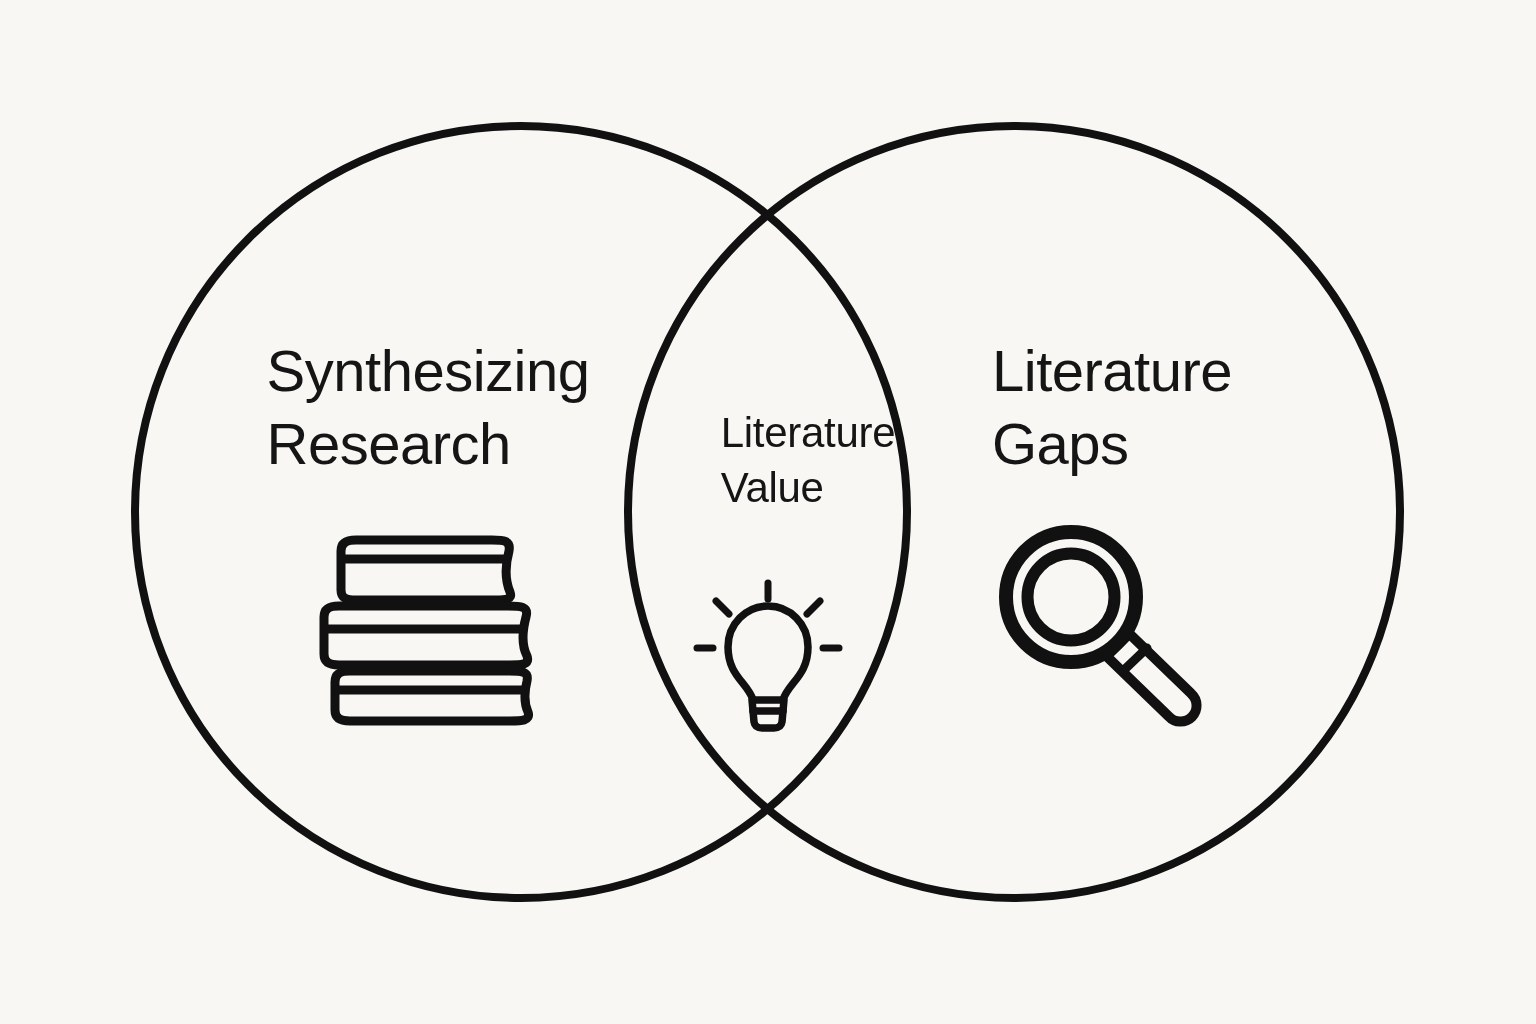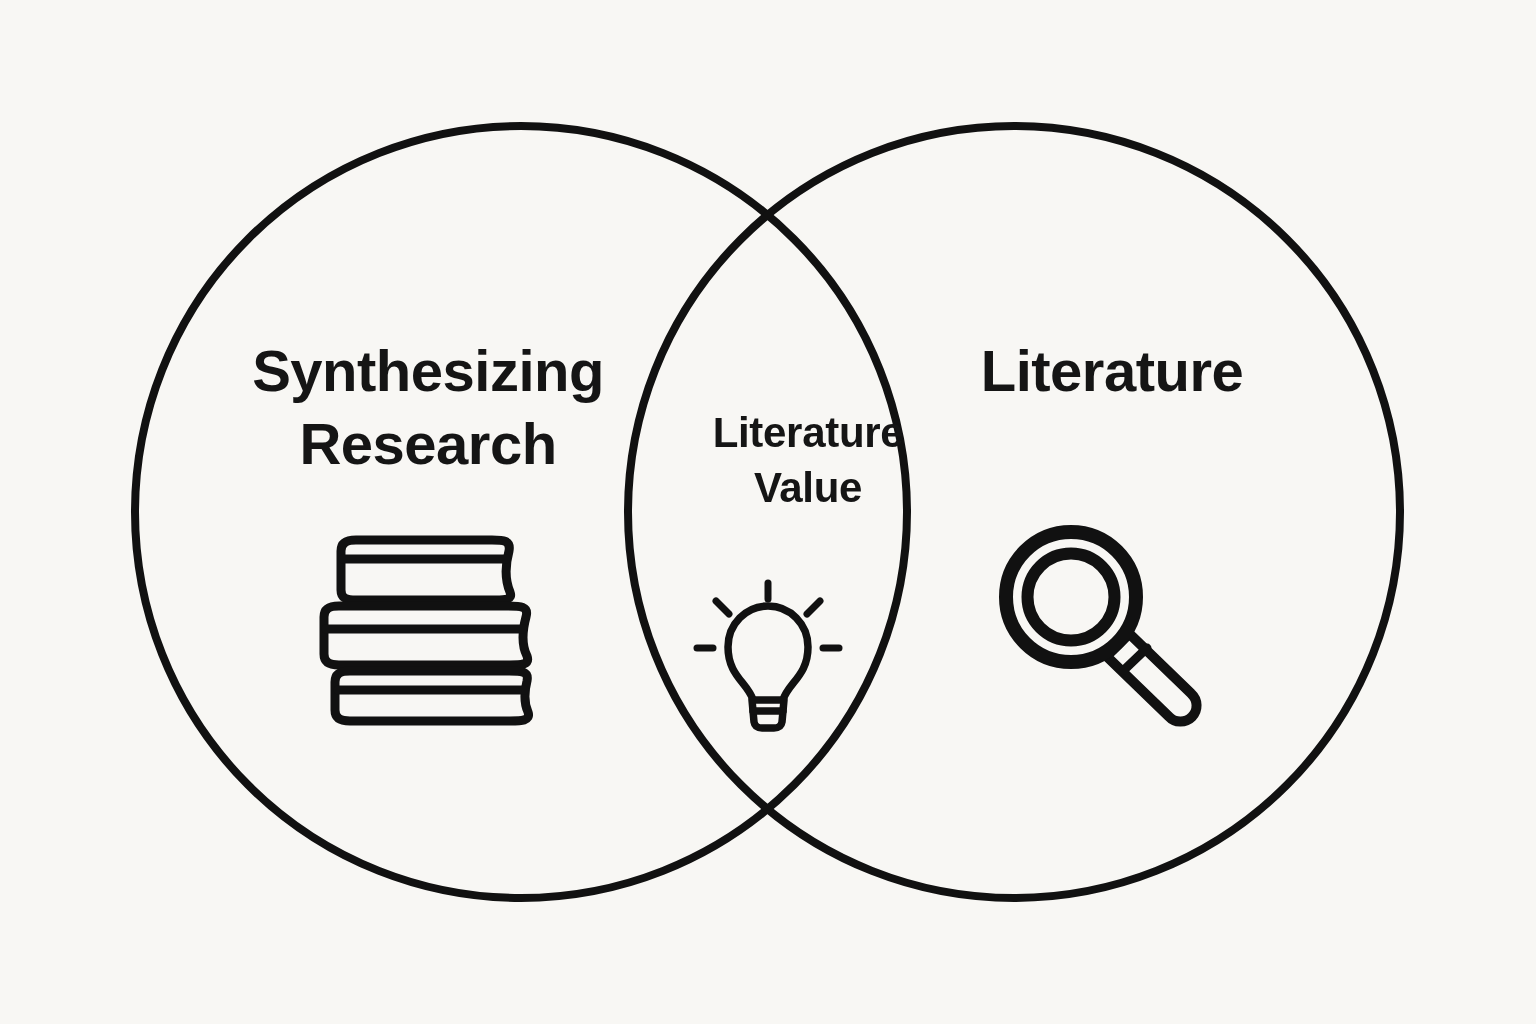--- a/index.html
+++ b/index.html
@@ -22,23 +22,23 @@
   }
   .venn-svg {
     position: absolute;
     inset: 0;
     width: 1536px;
     height: 1024px;
   }
   .label {
     position: absolute;
     transform: translateX(-50%);
-    text-align: center;
+    text-align: left;
     color: var(--text);
-    font-weight: 700;
+    font-weight: 400;
     letter-spacing: -0.5px;
     white-space: nowrap;
   }
   .label-left  { left: 428px;  top: 334px; font-size: 58px; line-height: 1.26; }
   .label-right { left: 1112px; top: 334px; font-size: 58px; line-height: 1.26; }
   .label-center{ left: 768px;  top: 406px; font-size: 42px; line-height: 1.3; letter-spacing: -0.3px; margin-left: 40px; }
 </style>
 </head>
 <body>
 
@@ -84,15 +84,16 @@
     <div>Research</div>
   </div>
 
   <div class="label label-center">
     <div>Literature</div>
     <div>Value</div>
   </div>
 
   <div class="label label-right">
     <div>Literature</div>
+    <div>Gaps</div>
   </div>
 
 </div>
 
 </body></html>

